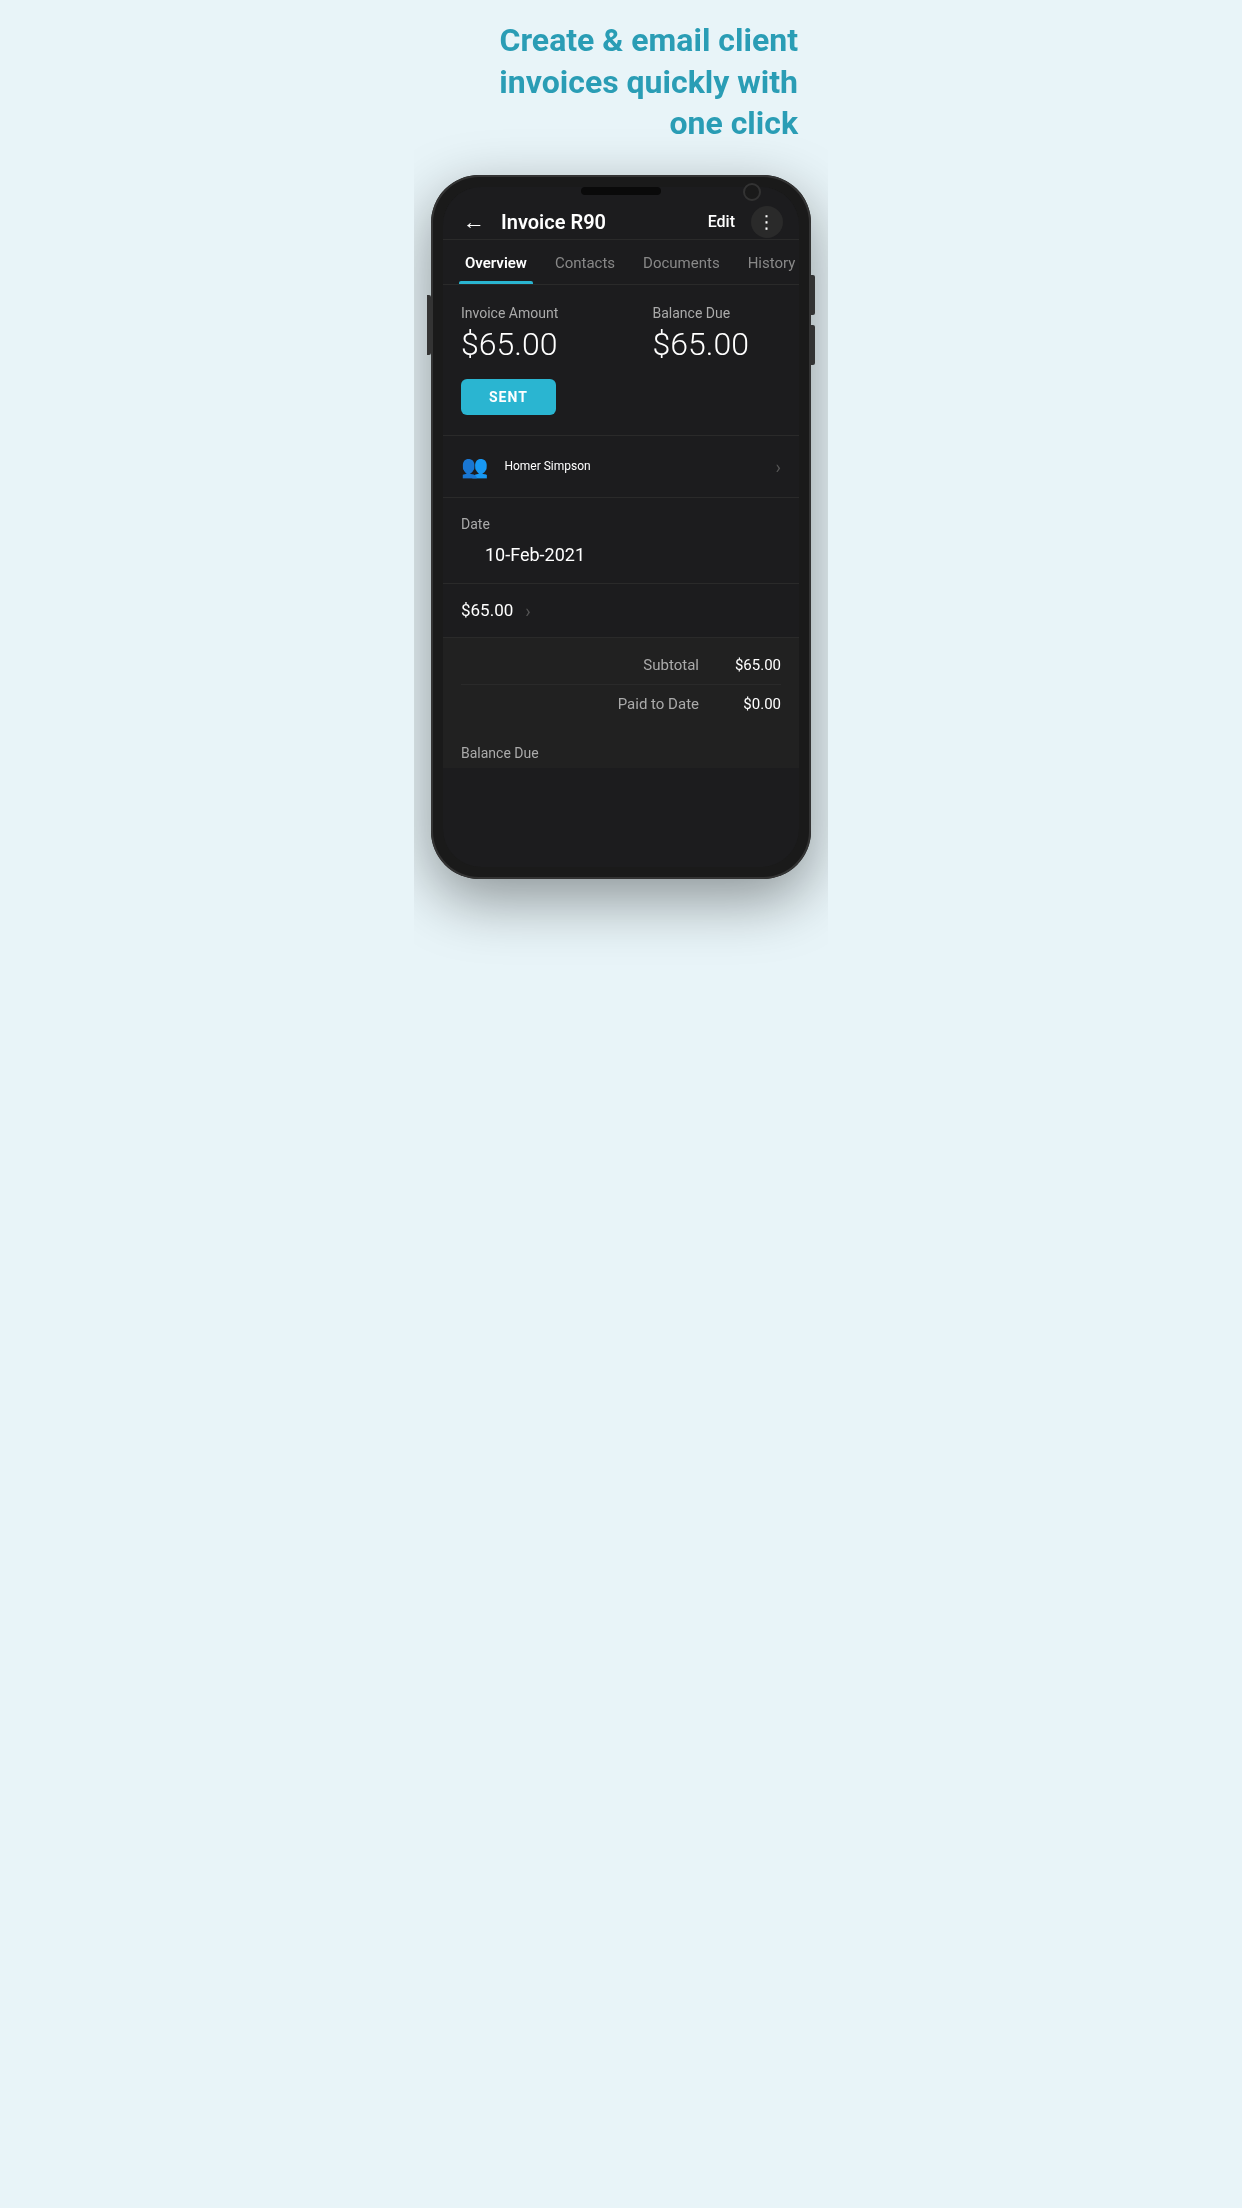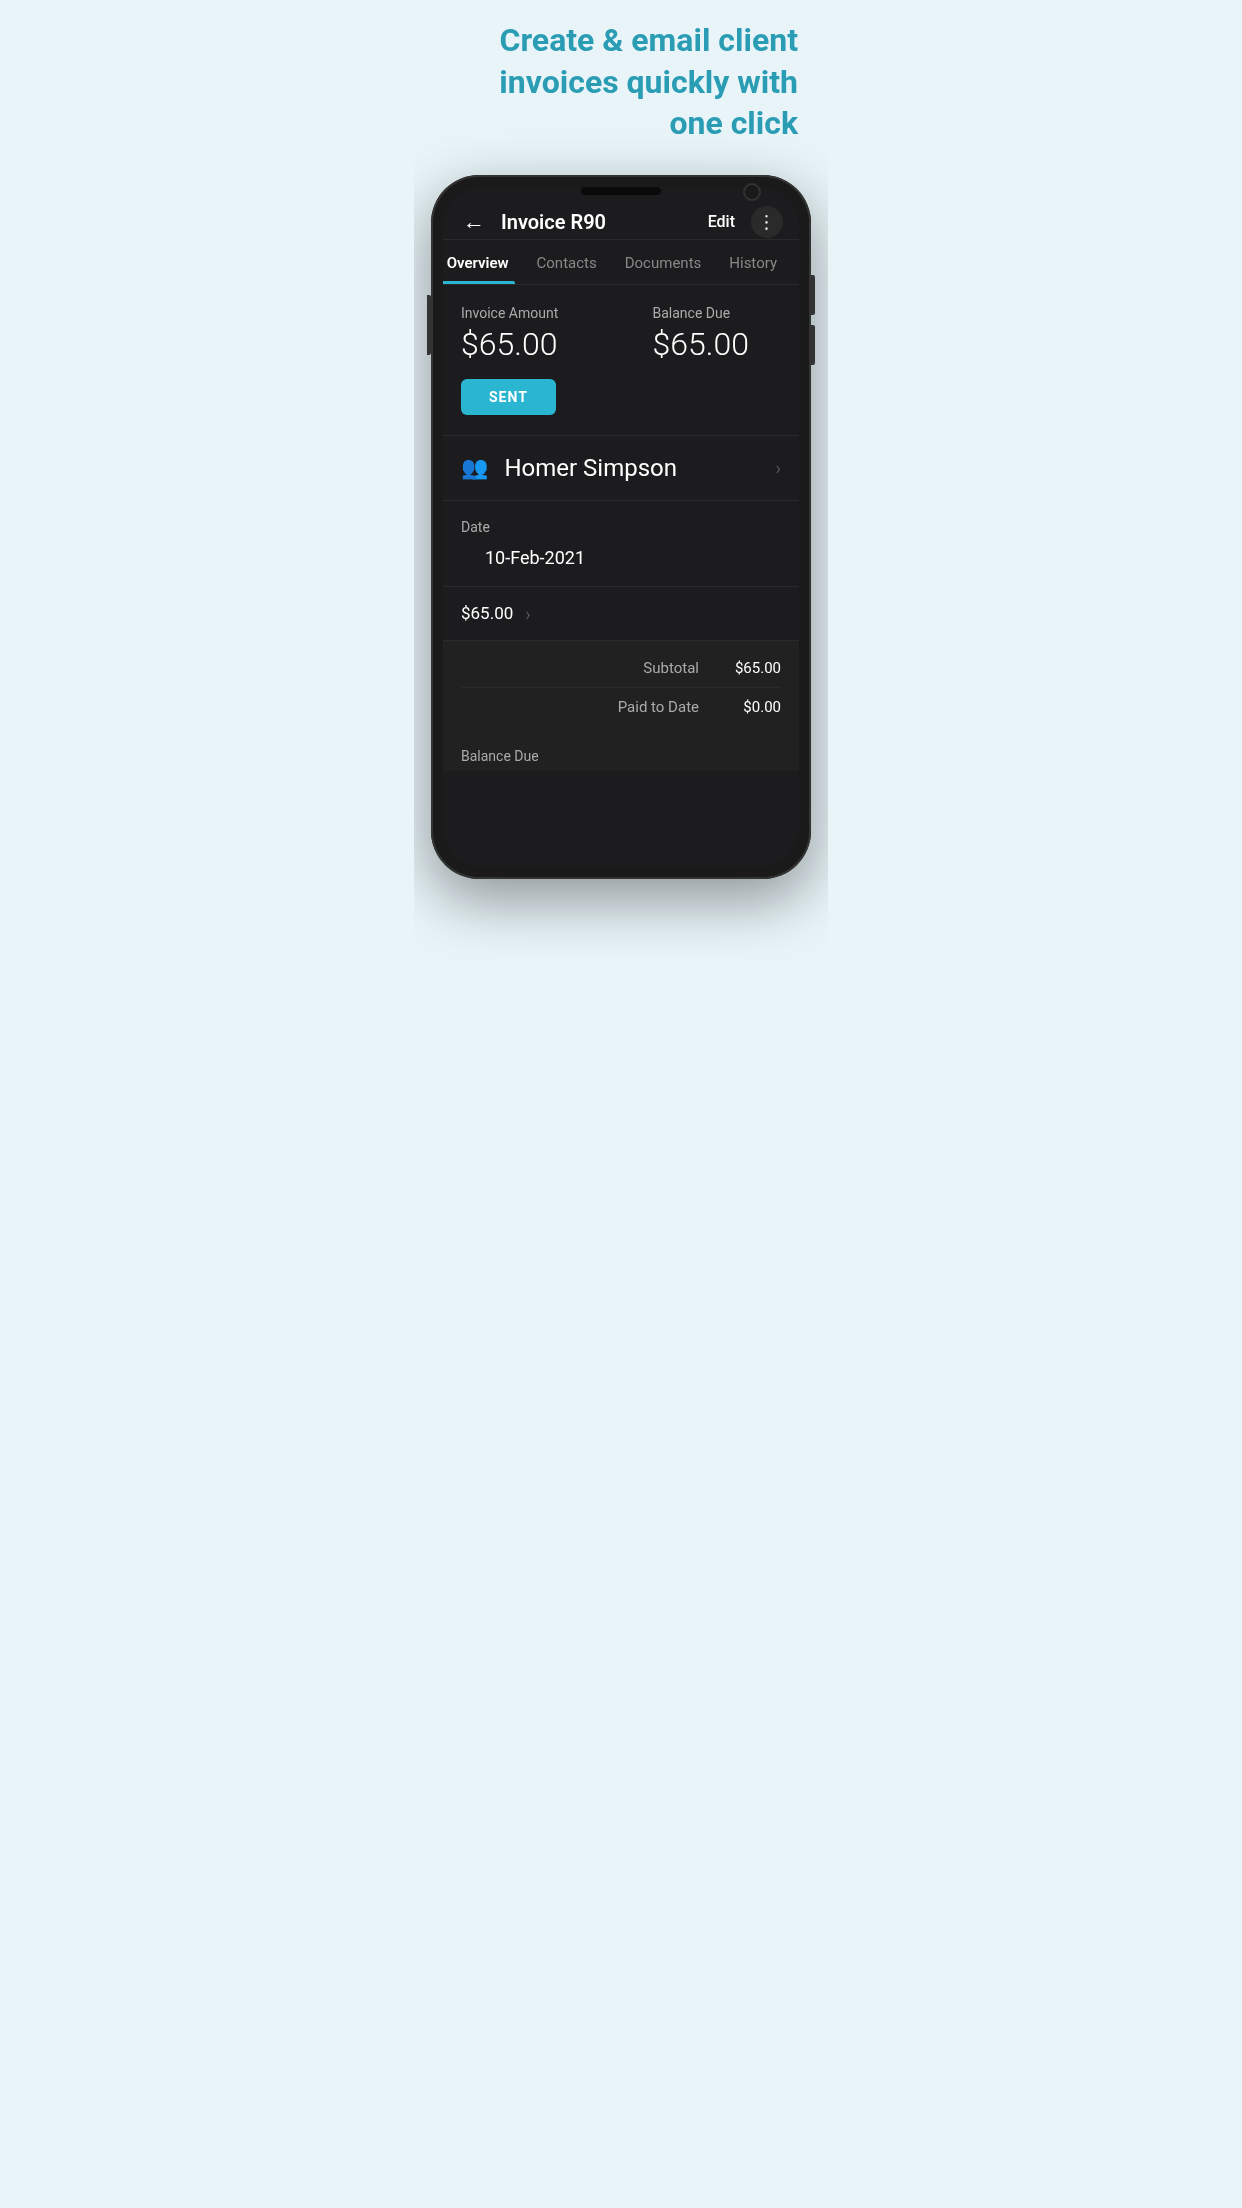--- a/index.html
+++ b/index.html
@@ -114,21 +114,20 @@
       font-size: 18px;
       letter-spacing: 1px;
     }
 
     
     .tabs-bar {
       background: #1c1c1e;
       display: flex;
       padding: 0 8px;
       border-bottom: 1px solid #2a2a2a;
-      justify-content: flex-end;
     }
 
     .tab-item {
       padding: 14px 14px 12px;
       color: #888;
       font-size: 15px;
       cursor: pointer;
       white-space: nowrap;
       position: relative;
     }
@@ -205,21 +204,21 @@
 
     .contact-icon {
       color: #888;
       font-size: 22px;
       margin-right: 16px;
     }
 
     .contact-name {
       flex: 1;
       color: #fff;
-      font-size: 24px;
+      font-size: 12px;
     }
 
     .chevron-right {
       color: #555;
       font-size: 18px;
     }
 
     
     .date-section {
       padding: 18px 18px;

